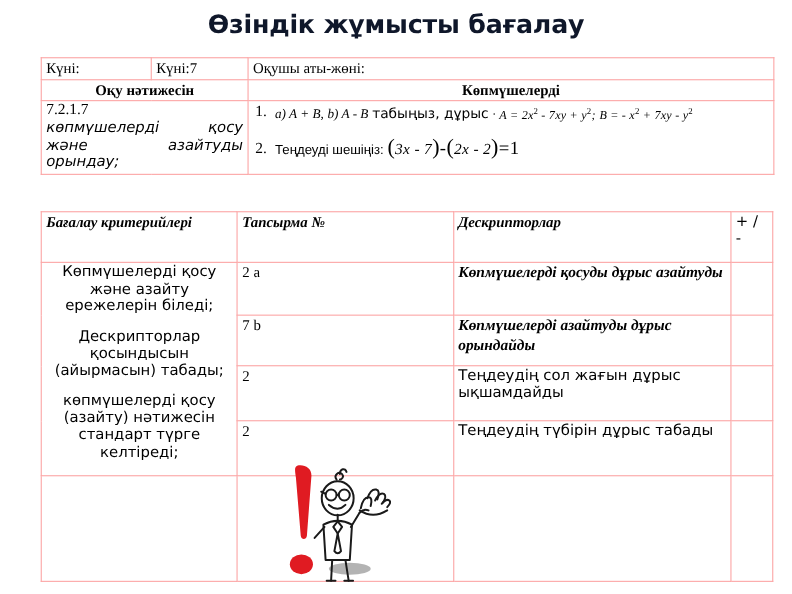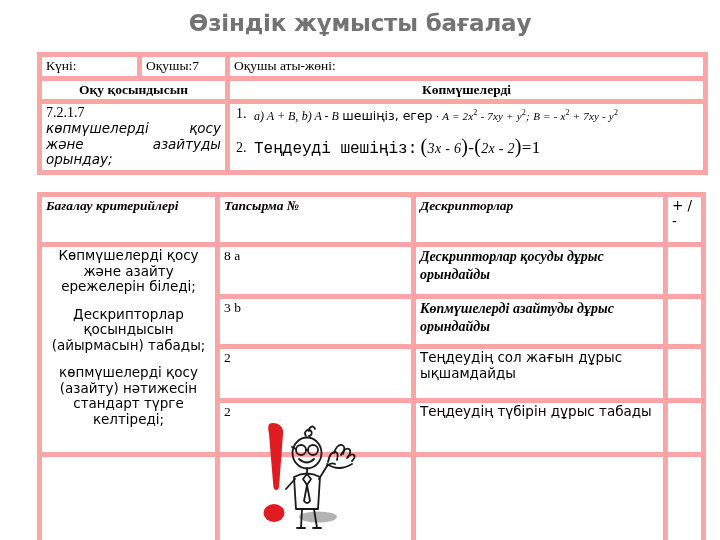--- a/index.html
+++ b/index.html
@@ -23,38 +23,38 @@
     height: 540px;
   }
 
   
   .title {
     position: absolute;
     left: 0;
     top: 9px;
     width: 720px;
     text-align: center;
-    color: #737373;
+    color: #0f172a;
     font-family: "DejaVu Sans", "Liberation Sans", sans-serif;
     font-size: 23px;
     font-weight: bold;
     letter-spacing: -0.2px;
     line-height: 28px;
     white-space: nowrap;
   }
 
   
   .doc-table {
     position: absolute;
     border-collapse: collapse;
     table-layout: fixed;
     background: #ffffff;
   }
   .doc-table td {
-    border: 5px solid #fca5a5;
+    border: 1px solid #fca5a5;
     vertical-align: top;
     padding: 1px 4px 2px 4px;
     font-size: 13.5px;
     line-height: 15.5px;
   }
 
   
   #top-table {
     left: 37px;
     top: 52px;
@@ -132,22 +132,22 @@
     font-family: "Liberation Serif", "DejaVu Serif", serif;
     font-style: italic;
     font-size: 12px;
     vertical-align: baseline;
   }
   .kz-sans {
     font-family: "DejaVu Sans", "Liberation Sans", sans-serif;
     font-size: 12.5px;
   }
   .kz-serif {
-    font-family: Liberation Mono, monospace;
-    font-size: 16px;
+    font-family: Liberation Sans, sans-serif;
+    font-size: 12px;
   }
   .formula-small {
     font-family: "Liberation Serif", "DejaVu Serif", serif;
     font-style: italic;
     font-size: 11px;
     letter-spacing: 0.2px;
   }
   .formula-small sup {
     font-size: 8px;
     vertical-align: super;
@@ -249,48 +249,48 @@
 
   <table class="doc-table" id="top-table">
     <colgroup>
       <col class="c-kuni">
         <col class="c-klass">
         <col class="c-okushy">
     </colgroup>
     <tbody>
       <tr>
         <td class="meta-cell">Күні:</td>
-        <td class="meta-cell">Оқушы:7</td>
+        <td class="meta-cell">Күні:7</td>
         <td class="meta-cell">Оқушы аты-жөні:</td>
       </tr>
       <tr>
-        <td class="hdr-center" colspan="2">Оқу қосындысын</td>
+        <td class="hdr-center" colspan="2">Оқу нәтижесін</td>
         <td class="hdr-center">Көпмүшелерді</td>
       </tr>
       <tr>
         <td class="goal-cell" colspan="2">
           <span class="code">7.2.1.7</span>
           <span class="goal-text">көпмүшелерді қосу және азайтуды орындау;</span>
         </td>
         <td class="tasks-cell">
 
           <span class="task-line task-1">
             <span class="num">1.</span>
             <span class="expr-italic">a) A + B,</span>
             <span class="expr-italic">b) A - B</span>
-            <span class="kz-sans">шешіңіз, егер</span>
+            <span class="kz-sans">табыңыз, дұрыс</span>
             <span class="formula-small">·</span>
             <span class="formula-small"><span>A = 2x</span><sup>2</sup><span> - 7xy + y</span><sup>2</sup><span>;</span></span>
             <span class="formula-small"><span>B = - x</span><sup>2</sup><span> + 7xy - y</span><sup>2</sup></span>
           </span>
 
           <span class="task-line task-2">
             <span class="num">2.</span>
             <span class="kz-serif">Теңдеуді шешіңіз:</span>
-            <span class="eqn"><span class="paren">(</span><span class="var">3x - 6</span><span class="paren">)</span><span>-</span><span class="paren">(</span><span class="var">2x - 2</span><span class="paren">)</span><span>=1</span></span>
+            <span class="eqn"><span class="paren">(</span><span class="var">3x - 7</span><span class="paren">)</span><span>-</span><span class="paren">(</span><span class="var">2x - 2</span><span class="paren">)</span><span>=1</span></span>
           </span>
 
         </td>
       </tr>
     </tbody>
   </table>
 
   <table class="doc-table" id="criteria-table">
     <colgroup>
       <col class="c-crit">
@@ -305,29 +305,29 @@
         <td class="hdr-italic-bold">Дескрипторлар</td>
         <td class="hdr-mark">+ / -</td>
       </tr>
 
       <tr>
         <td class="crit-cell" rowspan="4">
           <p>Көпмүшелерді қосу және азайту ережелерін біледі;</p>
           <p>Дескрипторлар қосындысын (айырмасын) табады;</p>
           <p>көпмүшелерді қосу (азайту) нәтижесін стандарт түрге келтіреді;</p>
         </td>
-        <td class="tasknum-cell r-a">8 a</td>
+        <td class="tasknum-cell r-a">2 a</td>
         <td class="desc-cell">
-          <span class="desc-strong">Дескрипторлар қосуды  дұрыс орындайды</span>
-        </td>
-        <td></td>
-      </tr>
-
-      <tr>
-        <td class="tasknum-cell r-b">3 b</td>
+          <span class="desc-strong">Көпмүшелерді қосуды  дұрыс азайтуды</span>
+        </td>
+        <td></td>
+      </tr>
+
+      <tr>
+        <td class="tasknum-cell r-b">7 b</td>
         <td class="desc-cell">
           <span class="desc-strong">Көпмүшелерді азайтуды дұрыс орындайды</span>
         </td>
         <td></td>
       </tr>
 
       <tr>
         <td class="tasknum-cell r-c">2</td>
         <td class="desc-cell">Теңдеудің сол жағын дұрыс ықшамдайды</td>
         <td></td>

